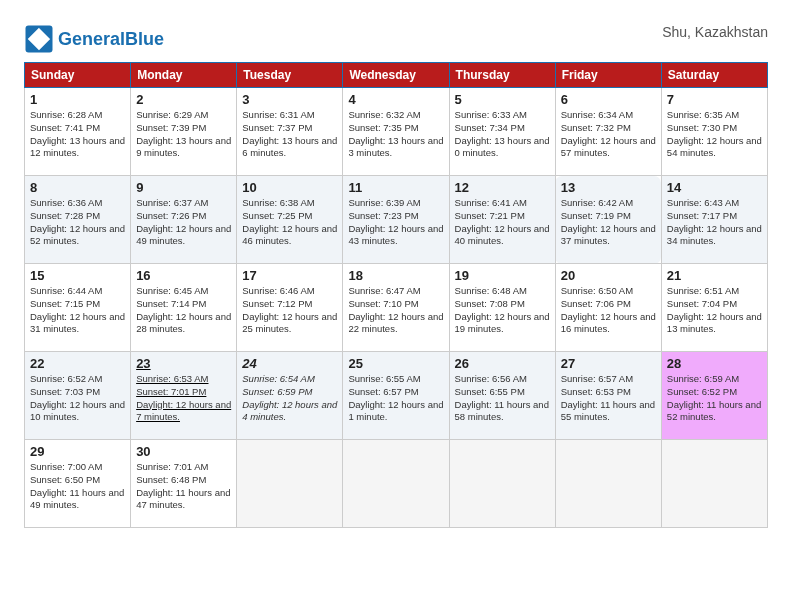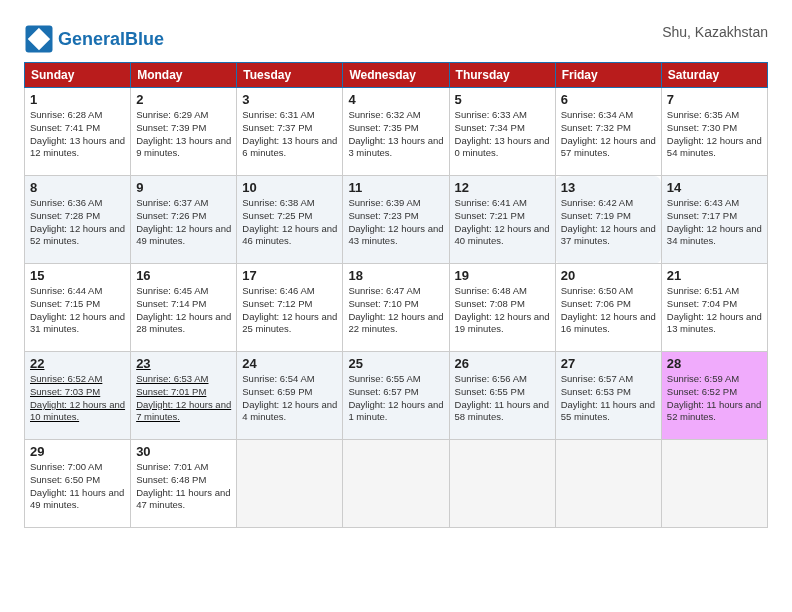--- a/index.html
+++ b/index.html
@@ -300,37 +300,37 @@
           <td>
         <span class="day-num">21</span>
         <div class="day-info">
           <span>Sunrise: 6:51 AM</span><br>
           <span>Sunset: 7:04 PM</span><br>
           <span>Daylight: 12 hours and 13 minutes.</span>
         </div>
           </td>
         </tr>
         <tr>
-          <td style="background: rgb(240, 244, 248); text-decoration: underline;">
+          <td style="background: rgb(240, 244, 248);">
         <span class="day-num">22</span>
         <div class="day-info">
           <span>Sunrise: 6:52 AM</span><br>
           <span>Sunset: 7:03 PM</span><br>
           <span>Daylight: 12 hours and 10 minutes.</span>
         </div>
           </td>
           <td style="background: rgb(240, 244, 248); text-decoration: underline;">
         <span class="day-num">23</span>
         <div class="day-info">
           <span>Sunrise: 6:53 AM</span><br>
           <span>Sunset: 7:01 PM</span><br>
           <span>Daylight: 12 hours and 7 minutes.</span>
         </div>
           </td>
-          <td style="background: rgb(240, 244, 248);">
+          <td style="background: rgb(240, 244, 248); font-style: italic;">
         <span class="day-num">24</span>
         <div class="day-info">
           <span>Sunrise: 6:54 AM</span><br>
           <span>Sunset: 6:59 PM</span><br>
           <span>Daylight: 12 hours and 4 minutes.</span>
         </div>
           </td>
           <td style="background: rgb(240, 244, 248);">
         <span class="day-num">25</span>
         <div class="day-info">

